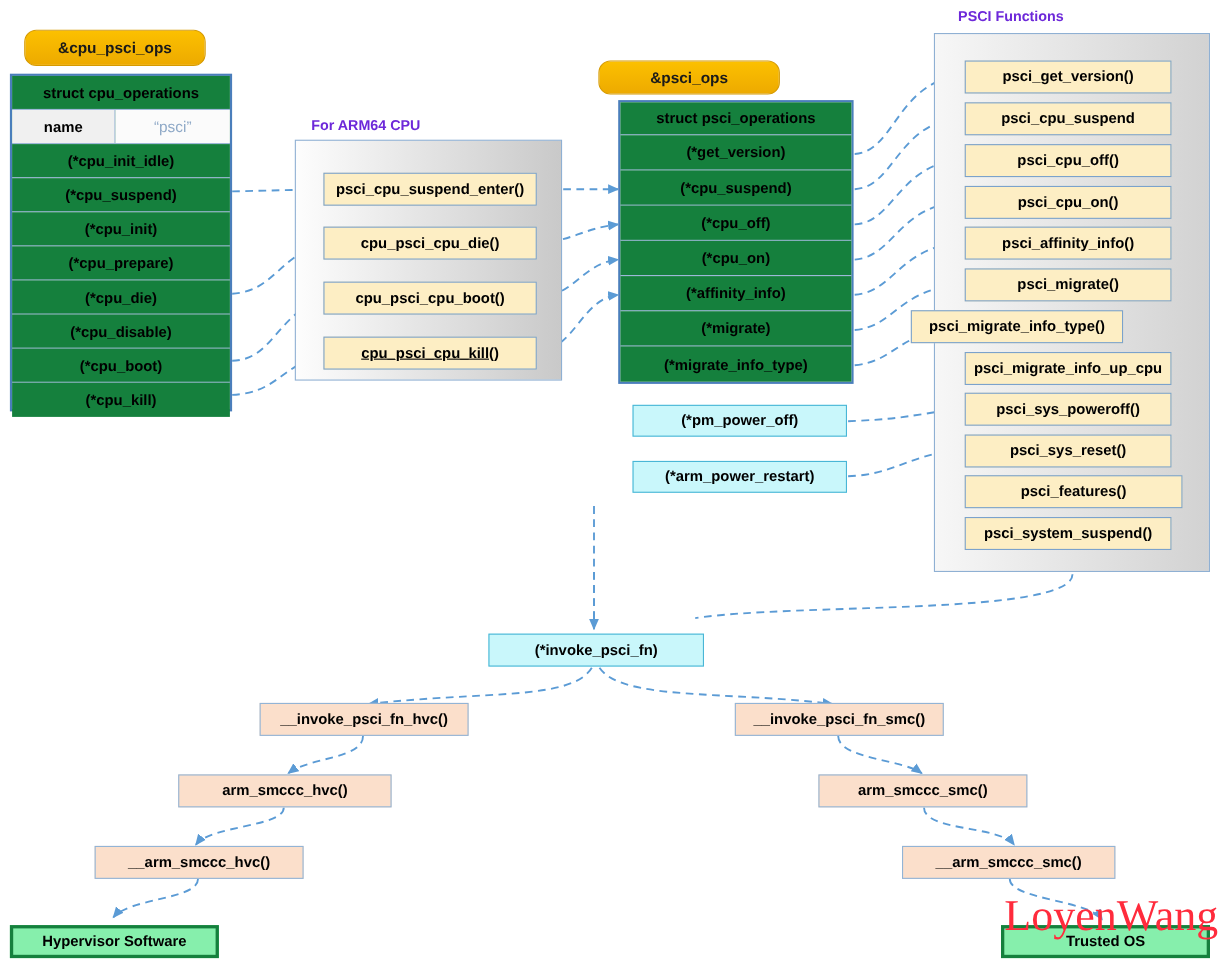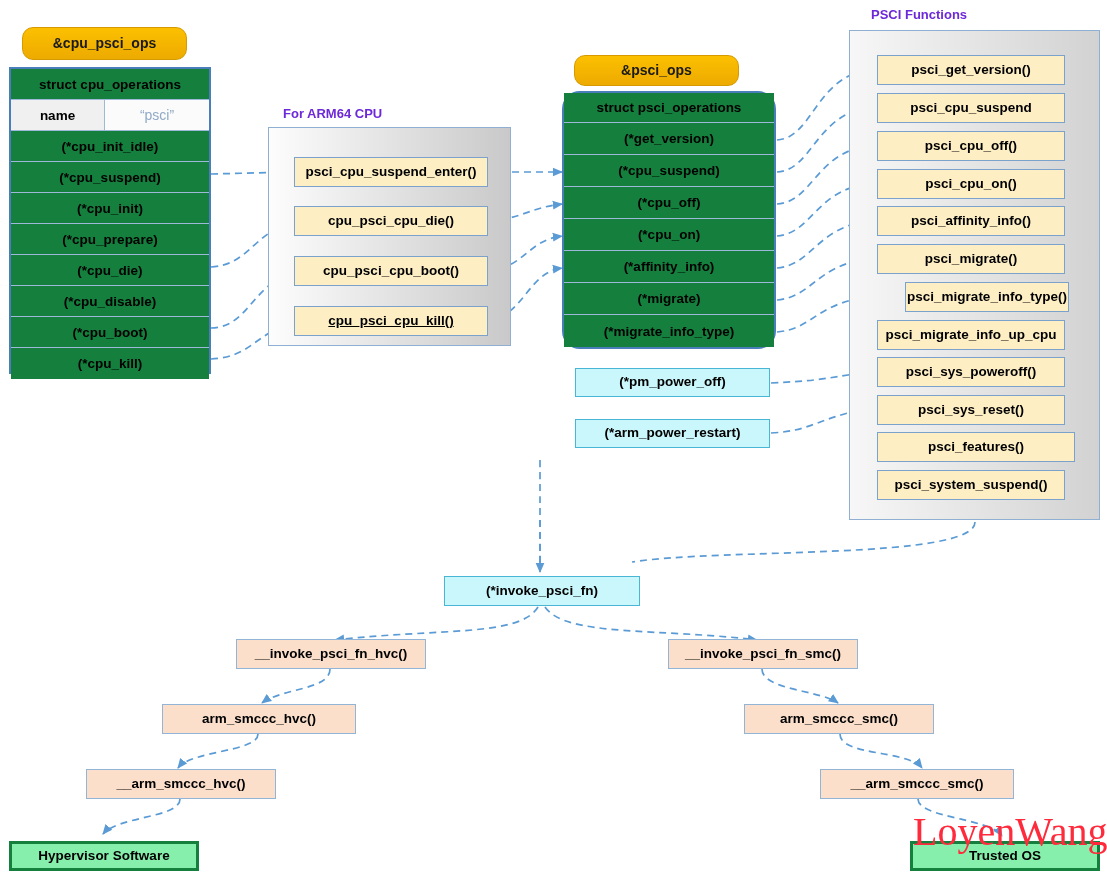--- a/index.html
+++ b/index.html
@@ -140,23 +140,23 @@
   </div>
 
   <div class="group-title" style="left:283px;top:106px;">For ARM64 CPU</div>
   <div class="group" style="left:268px;top:127px;width:243px;height:219px;"></div>
 
   <div class="node cream" style="left:294px;top:157px;width:194px;height:30px;">psci_cpu_suspend_enter()</div>
   <div class="node cream" style="left:294px;top:206px;width:194px;height:30px;">cpu_psci_cpu_die()</div>
   <div class="node cream" style="left:294px;top:256px;width:194px;height:30px;">cpu_psci_cpu_boot()</div>
   <div class="node cream" style="left:294px;top:306px;width:194px;height:30px;text-decoration:underline;">cpu_psci_cpu_kill()</div>
 
-  <div class="node pill" style="left:574px;top:55px;width:165px;height:31px;">&amp;psci_ops</div>
+  <div class="node pill" style="left:544px;top:55px;width:165px;height:31px;">&amp;psci_ops</div>
 
-  <div class="tbl" style="left:562px;top:91px;width:214px;height:258px;border-radius:18px;">
+  <div class="tbl" style="left:562px;top:91px;width:214px;height:258px;">
     <div class="trow" style="height:30px;">struct psci_operations</div>
     <div class="trow" style="height:32px;">(*get_version)</div>
     <div class="trow" style="height:32px;">(*cpu_suspend)</div>
     <div class="trow" style="height:32px;">(*cpu_off)</div>
     <div class="trow" style="height:32px;">(*cpu_on)</div>
     <div class="trow" style="height:32px;">(*affinity_info)</div>
     <div class="trow" style="height:32px;">(*migrate)</div>
     <div class="trow" style="height:32px;">(*migrate_info_type)</div>
   </div>
 
@@ -165,21 +165,21 @@
 
   <div class="group-title" style="left:871px;top:7px;">PSCI Functions</div>
   <div class="psci-panel" style="left:849px;top:30px;width:251px;height:490px;"></div>
 
   <div class="node cream" style="left:877px;top:55px;width:188px;height:30px;">psci_get_version()</div>
   <div class="node cream" style="left:877px;top:93px;width:188px;height:30px;">psci_cpu_suspend</div>
   <div class="node cream" style="left:877px;top:131px;width:188px;height:30px;">psci_cpu_off()</div>
   <div class="node cream" style="left:877px;top:169px;width:188px;height:30px;">psci_cpu_on()</div>
   <div class="node cream" style="left:877px;top:206px;width:188px;height:30px;">psci_affinity_info()</div>
   <div class="node cream" style="left:877px;top:244px;width:188px;height:30px;">psci_migrate()</div>
-  <div class="node cream" style="left:905px;top:282px;width:164px;height:30px;">psci_migrate_info_type()</div>
+  <div class="node cream" style="left:828px;top:282px;width:193px;height:30px;">psci_migrate_info_type()</div>
   <div class="node cream" style="left:877px;top:320px;width:188px;height:30px;">psci_migrate_info_up_cpu</div>
   <div class="node cream" style="left:877px;top:357px;width:188px;height:30px;">psci_sys_poweroff()</div>
   <div class="node cream" style="left:877px;top:395px;width:188px;height:30px;">psci_sys_reset()</div>
   <div class="node cream" style="left:877px;top:432px;width:198px;height:30px;">psci_features()</div>
   <div class="node cream" style="left:877px;top:470px;width:188px;height:30px;">psci_system_suspend()</div>
 
   <div class="node cyan" style="left:444px;top:576px;width:196px;height:30px;">(*invoke_psci_fn)</div>
 
   <div class="node peach" style="left:236px;top:639px;width:190px;height:30px;">__invoke_psci_fn_hvc()</div>
   <div class="node peach" style="left:162px;top:704px;width:194px;height:30px;">arm_smccc_hvc()</div>

